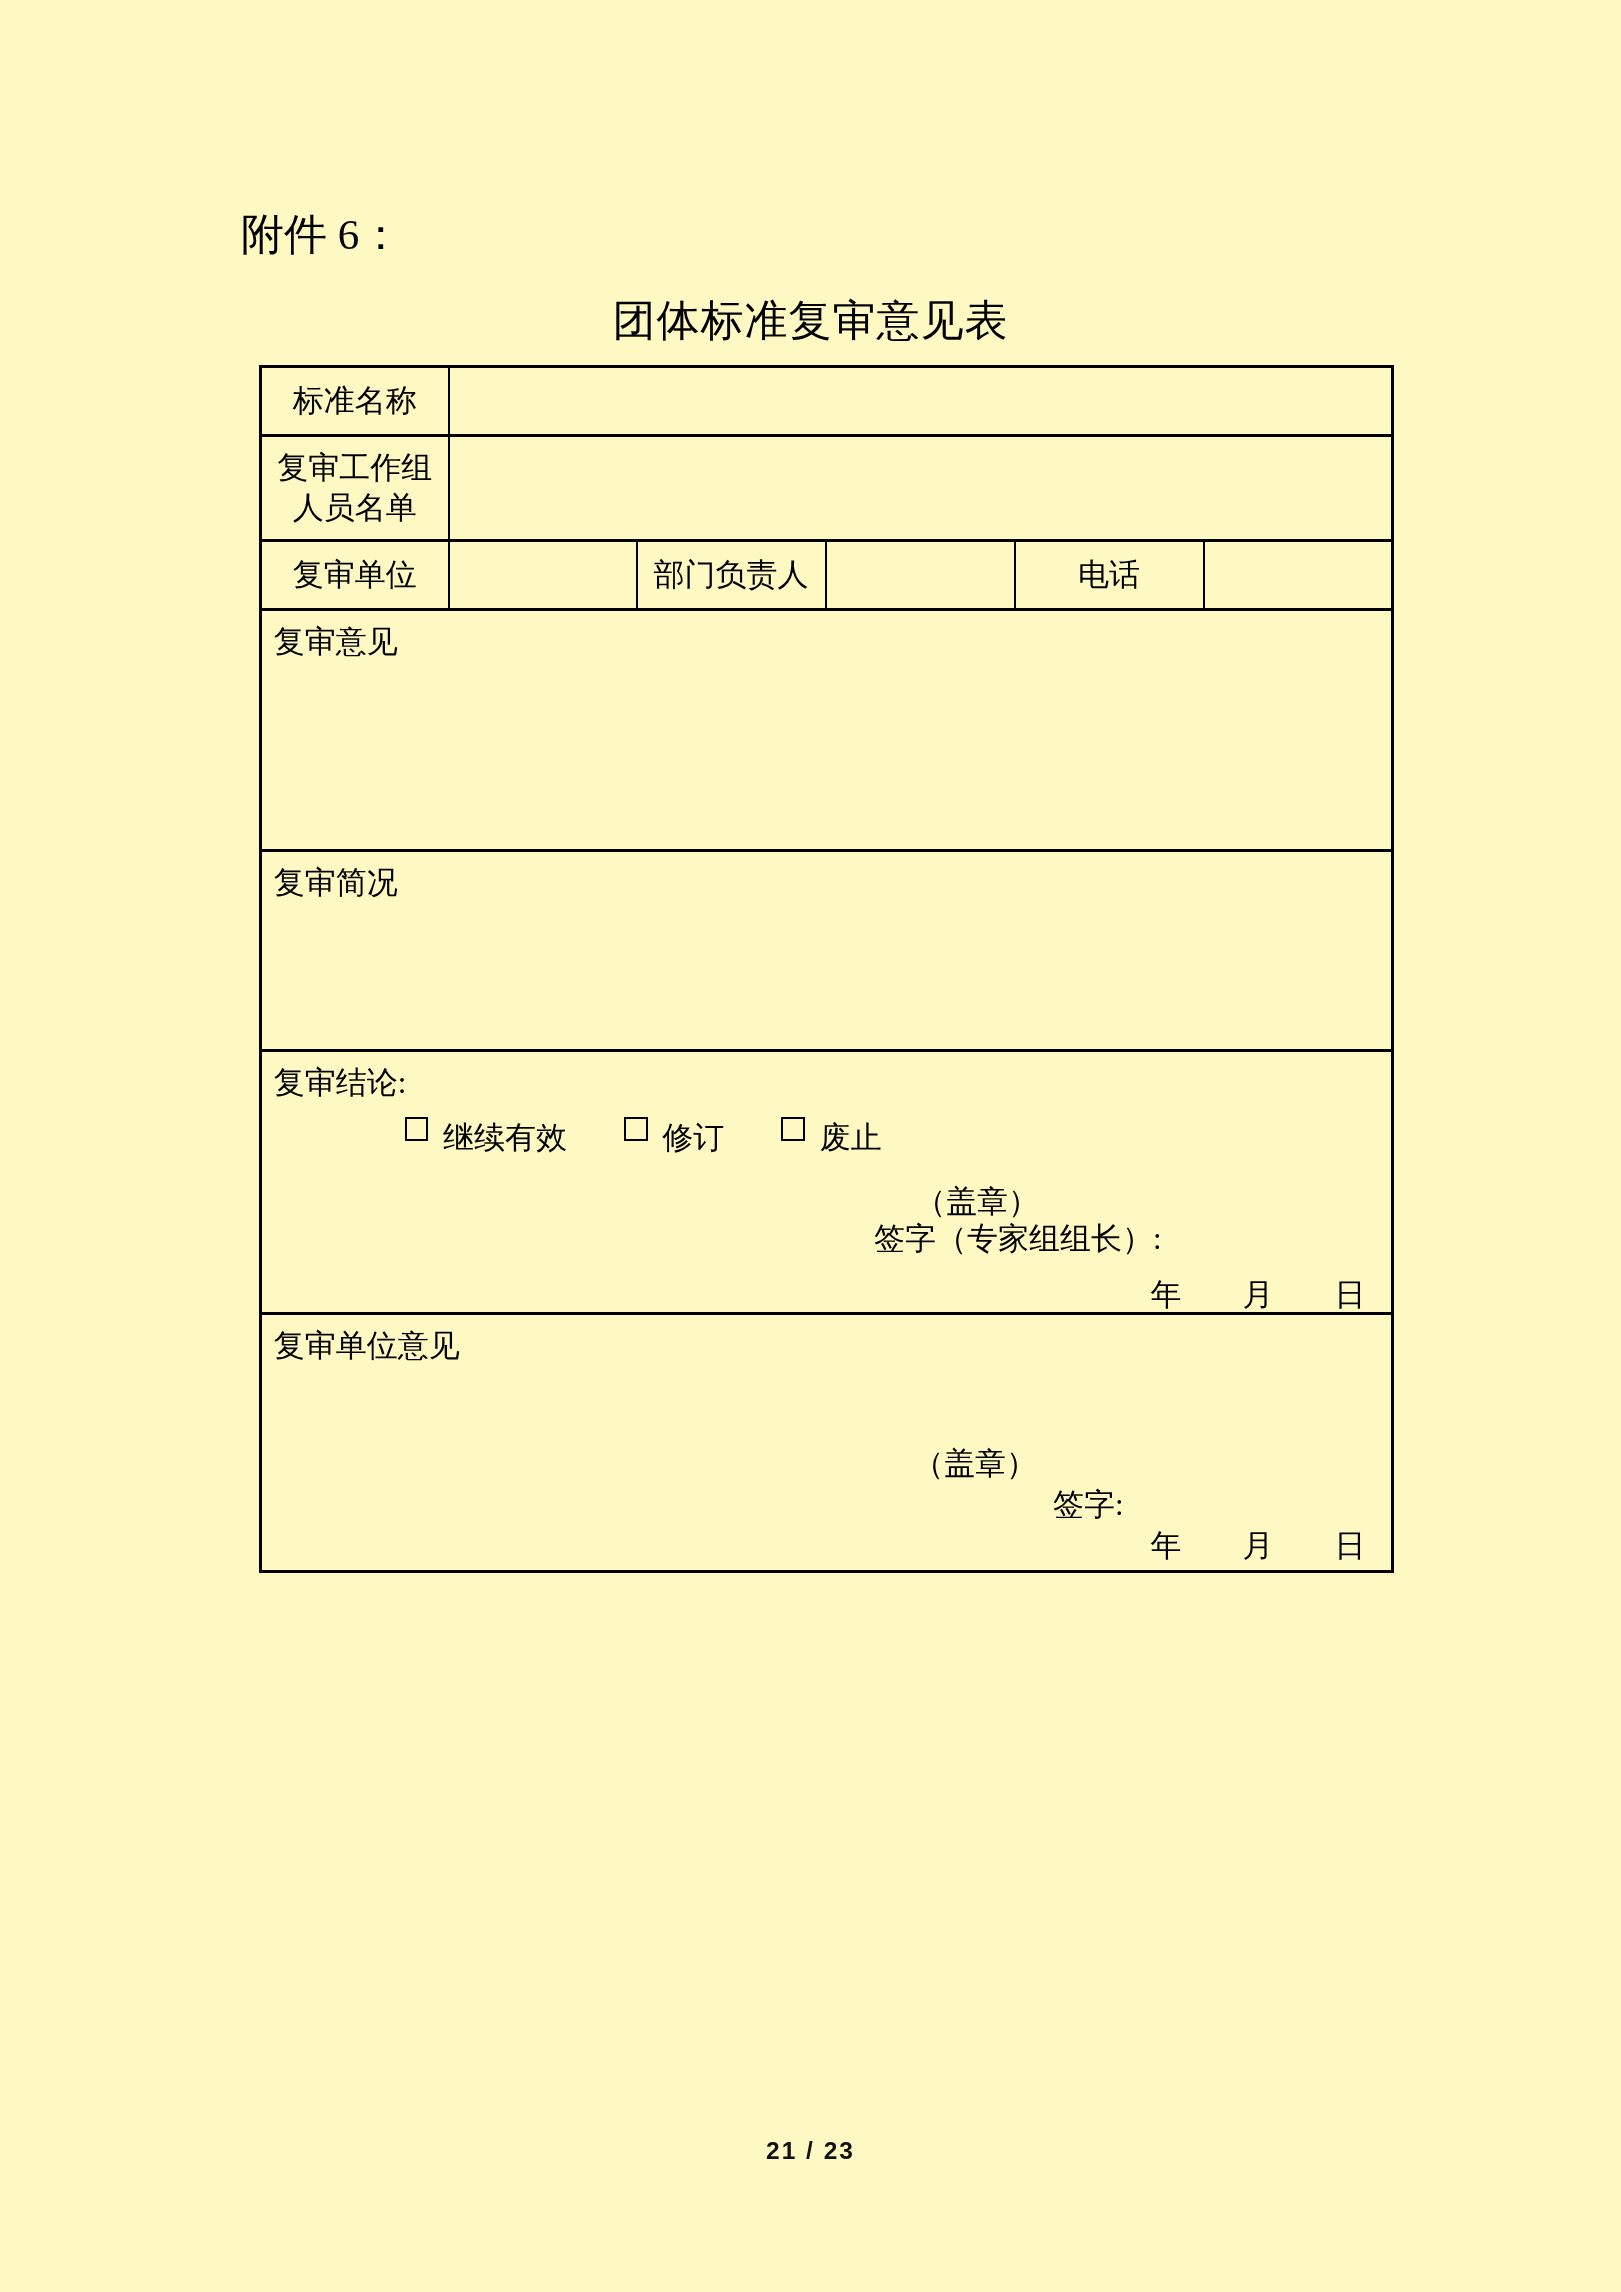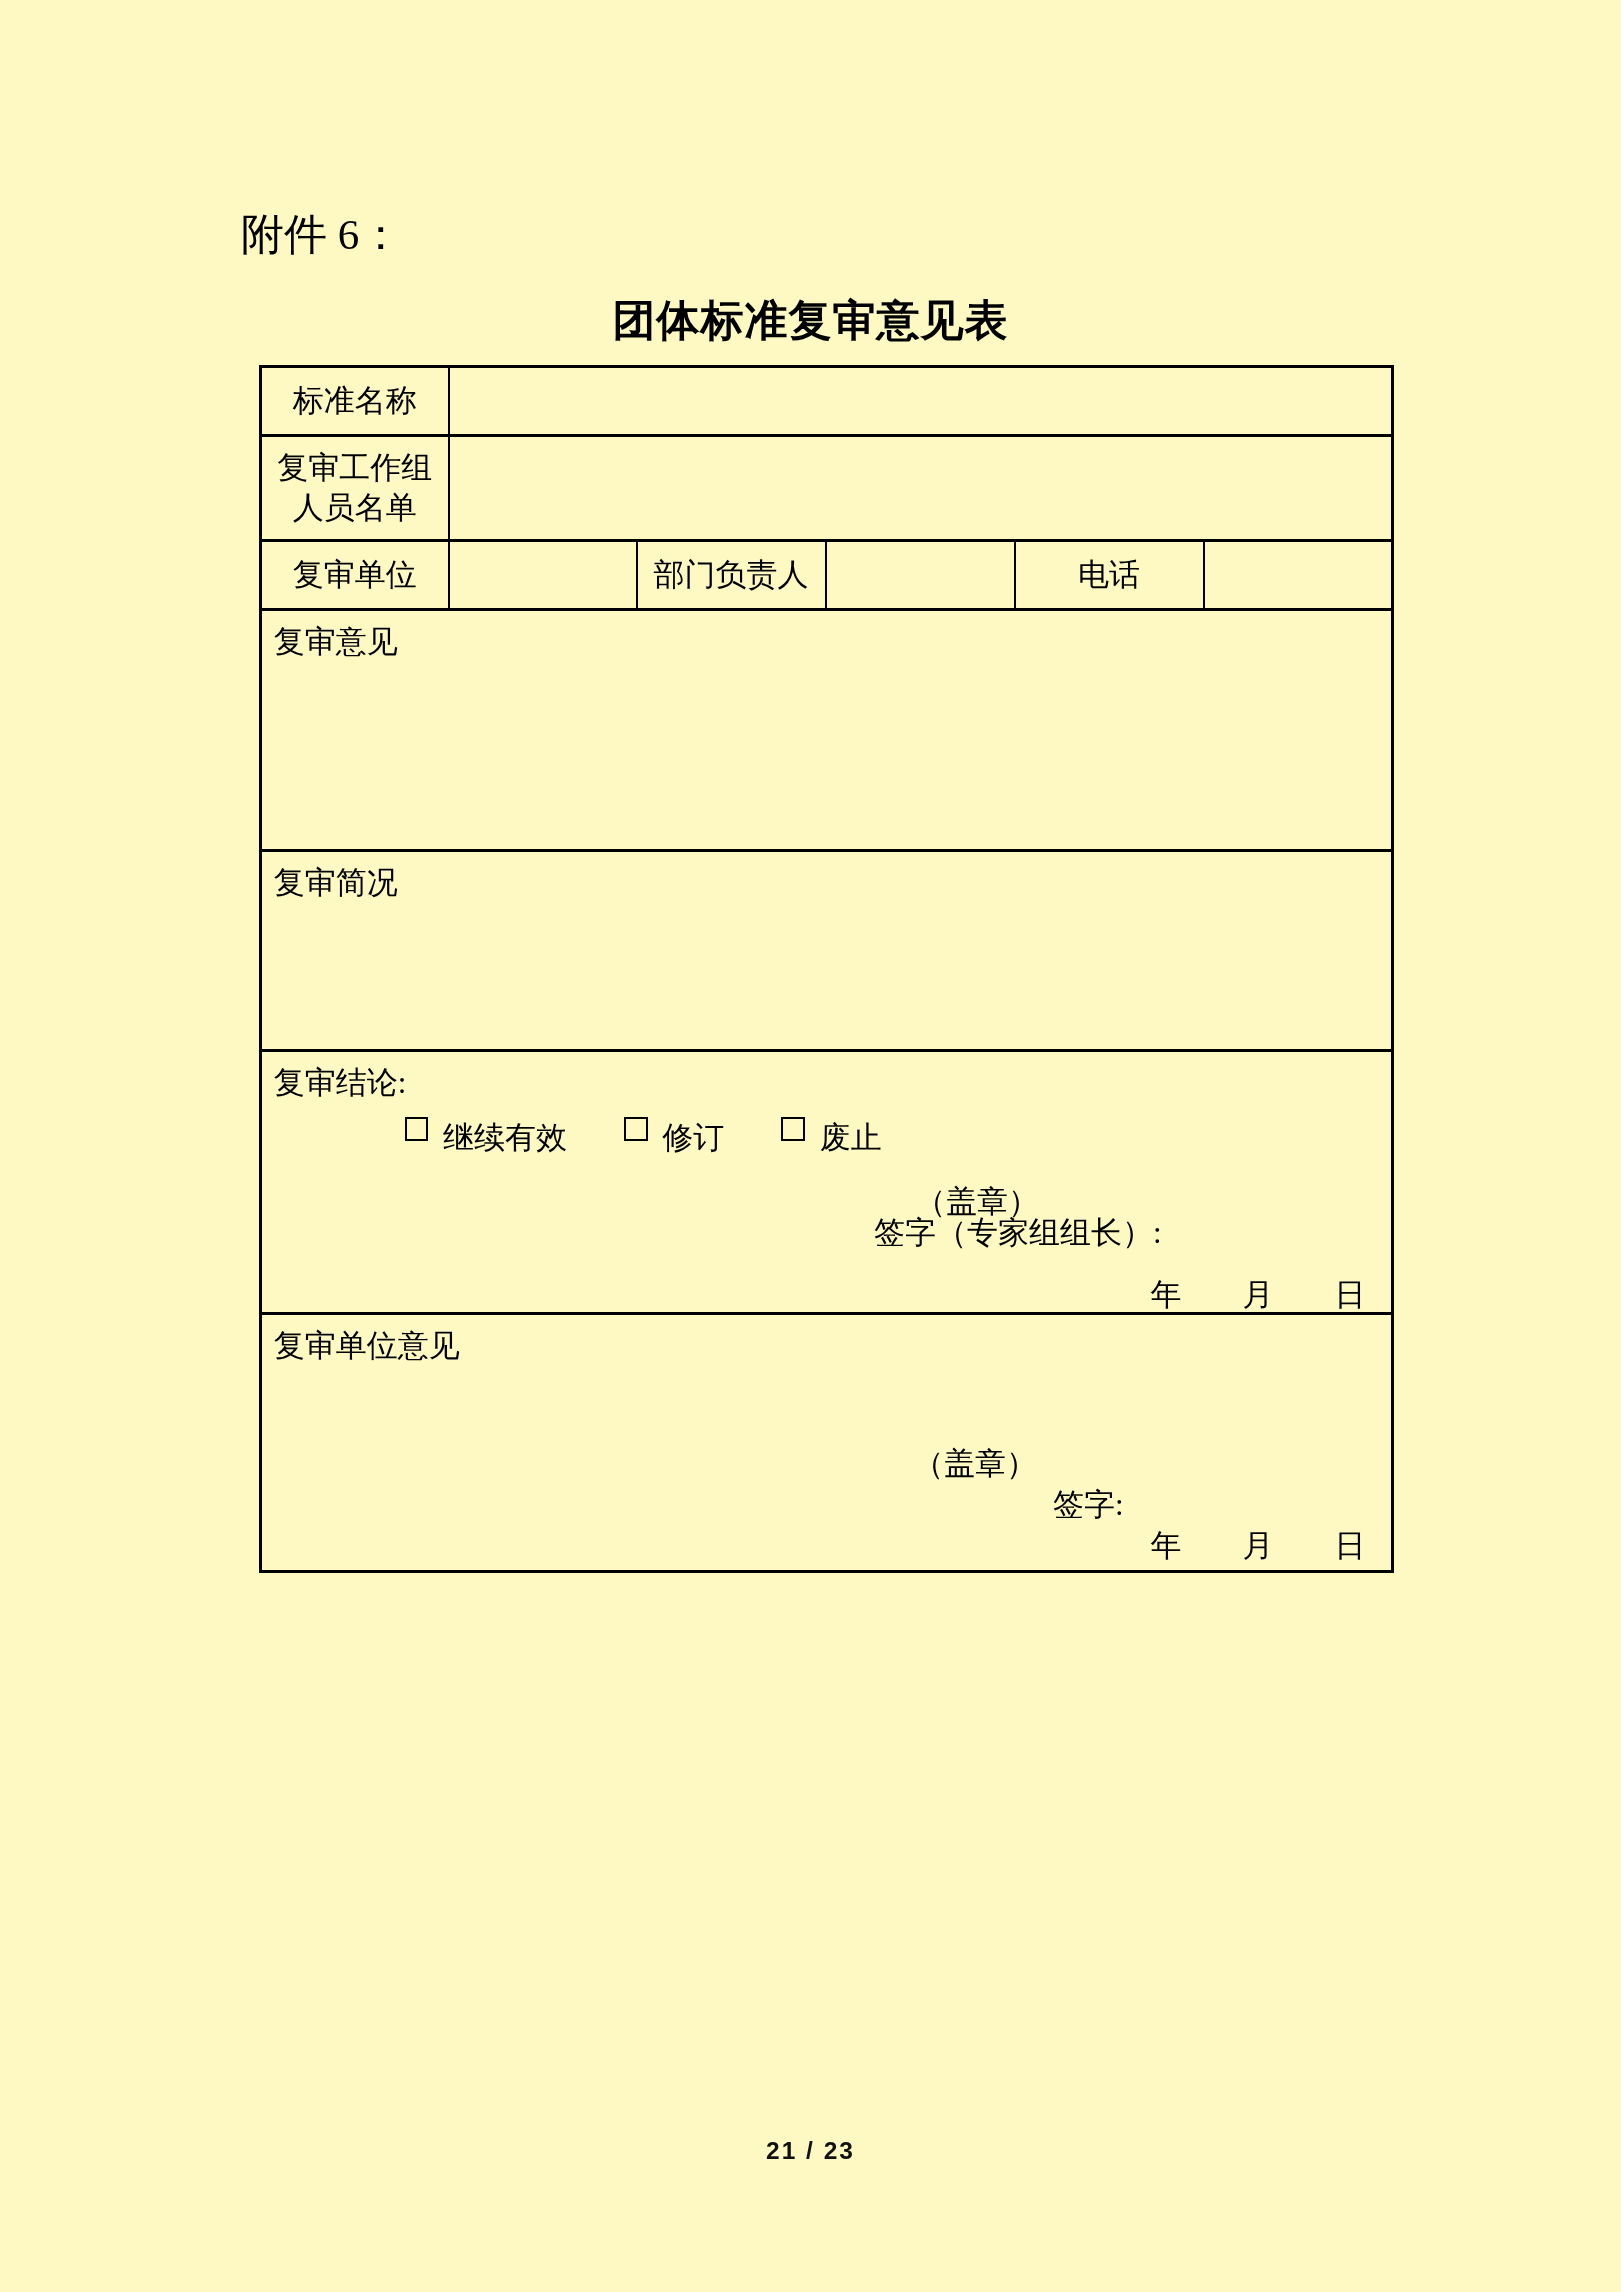--- a/index.html
+++ b/index.html
@@ -20,21 +20,21 @@
     line-height: 1.15;
     white-space: pre;
   }
   .doc-title {
     position: absolute;
     left: 0;
     right: 0;
     top: 292px;
     text-align: center;
     font-size: 43px;
-    font-weight: bold;
+    font-weight: normal;
     letter-spacing: 1px;
   }
   table.review-form {
     position: absolute;
     left: 247px;
     top: 365px;
     width: 1133px;
     border-collapse: collapse;
     table-layout: fixed;
     border: 3.9px solid #000;
@@ -81,21 +81,21 @@
   }
   .option-label { font-size: 31px; }
   .seal-line, .sig-line { position: absolute; font-size: 31px; white-space: pre; }
   .date-line {
     position: absolute;
     display: flex;
     gap: 61px;
     font-size: 31px;
   }
   .row6 .seal-line { left: 653px; top: 129px; }
-  .row6 .sig-line  { left: 612px; top: 160px; font-family: Liberation Serif, serif; }
+  .row6 .sig-line  { left: 612px; top: 166px; font-family: Liberation Serif, serif; }
   .row6 .date-line { right: 25.5px; top: 222px; }
   .row7 .seal-line { left: 651px; top: 128px; }
   .row7 .sig-line  { left: 791px; top: 169px; }
   .row7 .date-line { right: 25.5px; top: 210px; }
   .page-footer {
     position: absolute;
     left: 0;
     right: 0;
     top: 2092px;
     text-align: center;

